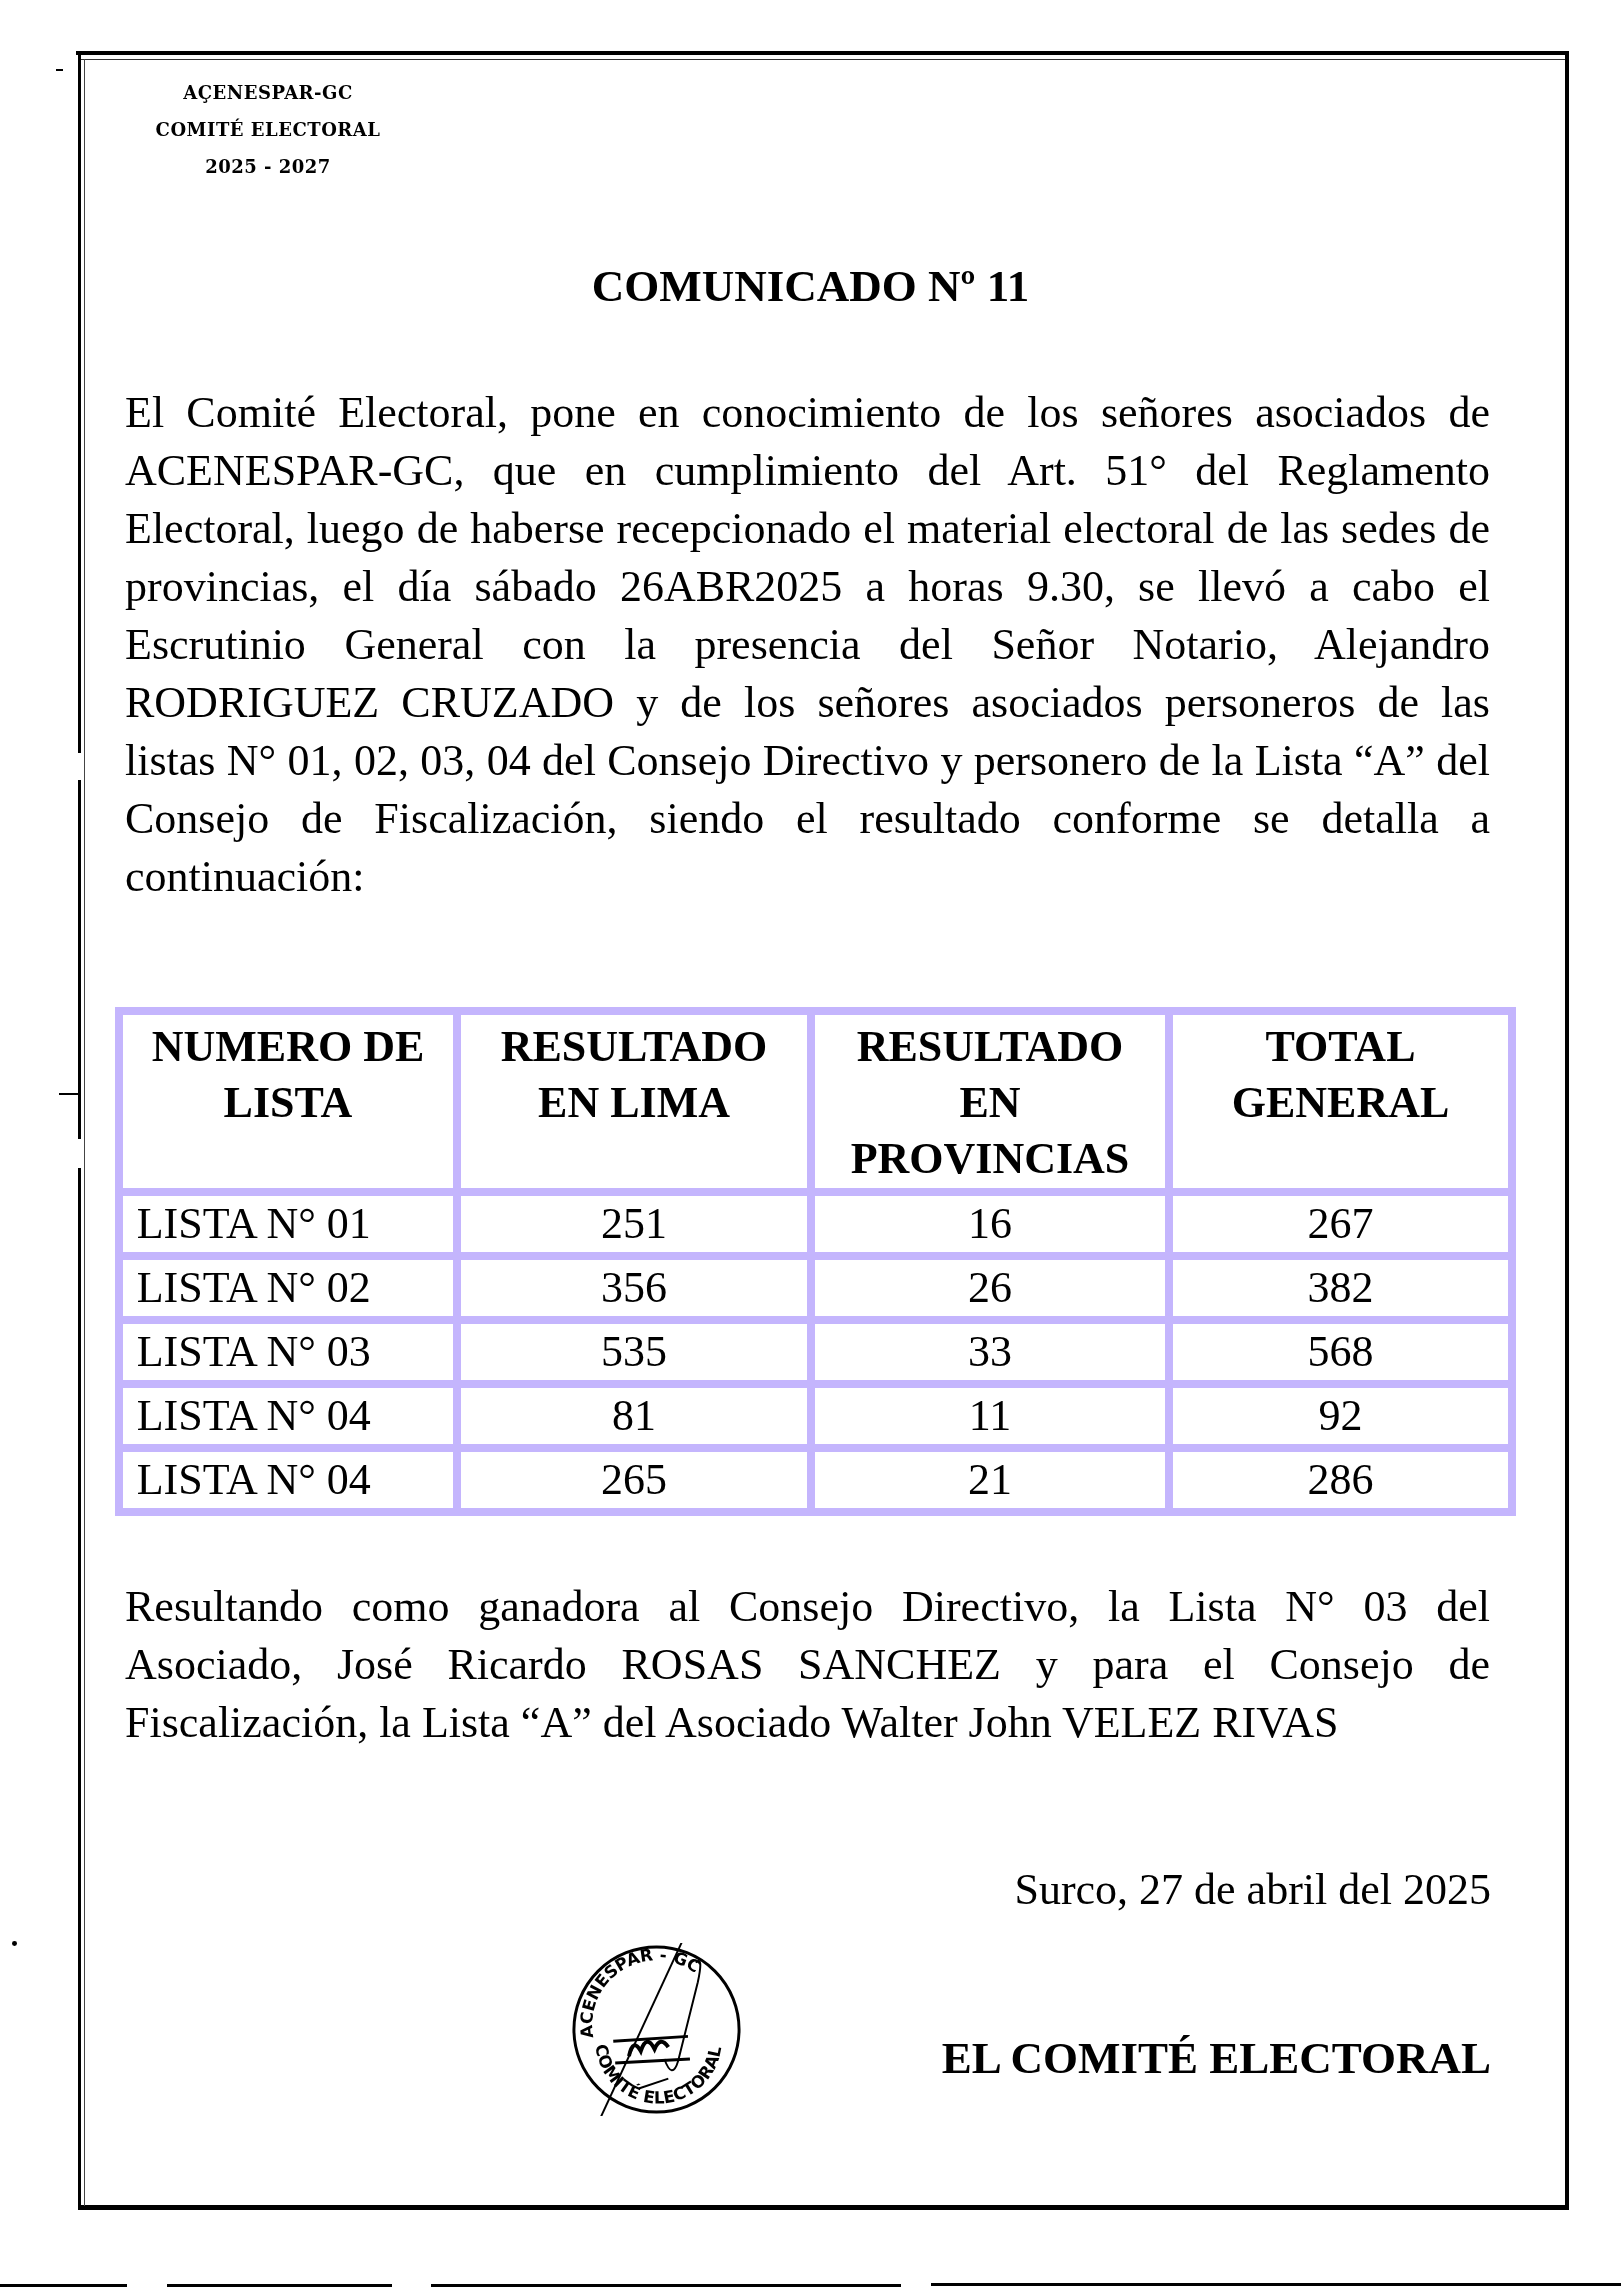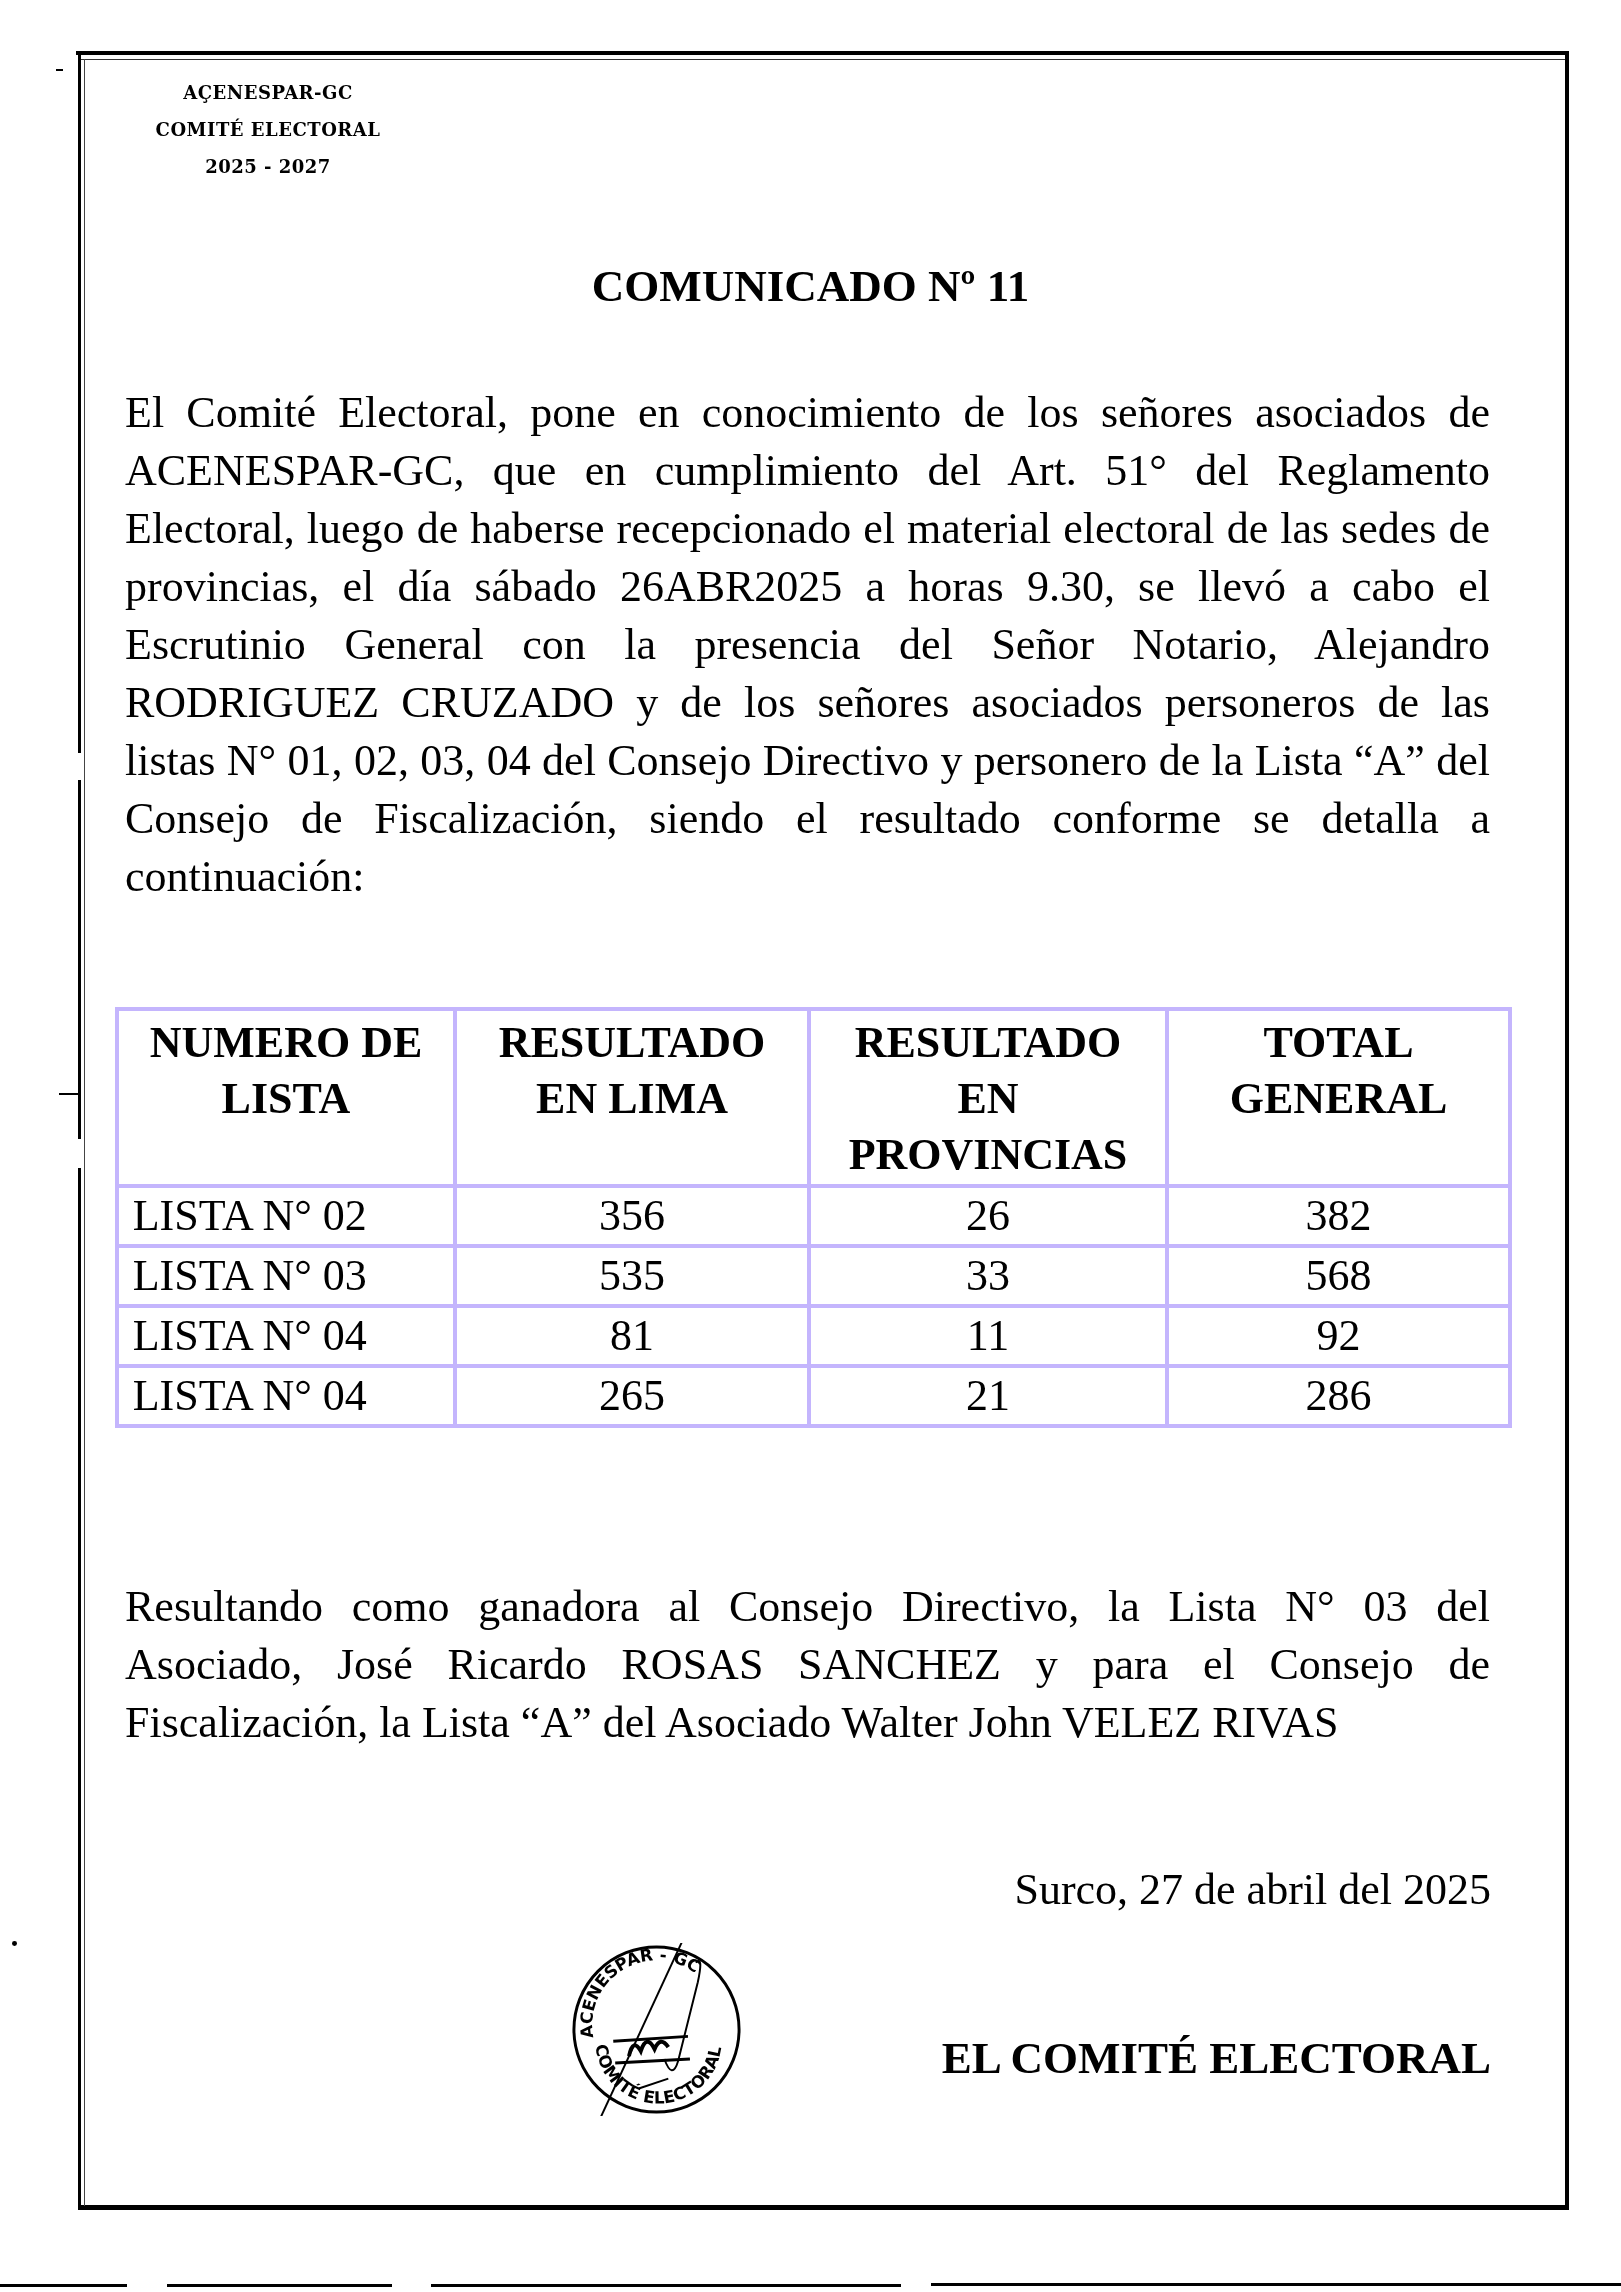--- a/index.html
+++ b/index.html
@@ -16,21 +16,21 @@
   .org-header { position:absolute; left:82px; top:74px; width:372px; text-align:center; font-family:"DejaVu Serif", serif; font-weight:bold; font-size:18px; line-height:37px; letter-spacing:0.5px; }
   .org-header div { white-space:nowrap; }
 
   .title { position:absolute; left:0; top:247px; width:1621px; text-align:center; font-family:"Liberation Serif", serif; font-weight:bold; font-size:45px; line-height:78px; }
 
   .para { position:absolute; left:125px; width:1365px; font-size:44px; line-height:58px; text-align:justify; text-align-last:left; }
   .para-intro { top:384px; }
   .para-result { top:1578px; }
 
   table.results { position:absolute; left:115px; top:1007px; width:1393px; border-collapse:collapse; table-layout:fixed; }
-  table.results th, table.results td { border:4px solid #c4b5fd; font-size:44px; padding:0; }
+  table.results th, table.results td { border:8px solid #c4b5fd; font-size:44px; padding:0; }
   table.results th { font-weight:bold; line-height:56px; vertical-align:top; text-align:center; height:169px; padding-top:3.9px; }
   table.results td { height:56px; line-height:55px; text-align:center; }
   table.results td.list-name { text-align:left; padding-left:13.7px; }
   col.c1 { width:338px; } col.c2 { width:354px; } col.c3 { width:358px; } col.c4 { width:343px; }
 
   .date-line { position:absolute; left:882px; top:1862px; width:609px; text-align:right; font-size:44px; line-height:55px; }
   .signature-title { position:absolute; left:784px; top:2029px; width:707px; text-align:right; font-weight:bold; font-size:45px; line-height:59px; }
 
   .stamp { position:absolute; left:570px; top:1943px; width:173px; height:173px; }
 </style>
@@ -87,20 +87,26 @@
         <div>PROVINCIAS</div>
       </th>
       <th>
         <div>TOTAL</div>
         <div>GENERAL</div>
       </th>
     </tr>
   </thead>
   <tbody>
     <tr>
+      <td class="list-name">LISTA N° 01</td>
+      <td>251</td>
+      <td>16</td>
+      <td>267</td>
+    </tr>
+    <tr>
       <td class="list-name">LISTA N° 02</td>
       <td>356</td>
       <td>26</td>
       <td>382</td>
     </tr>
     <tr>
       <td class="list-name">LISTA N° 03</td>
       <td>535</td>
       <td>33</td>
       <td>568</td>

